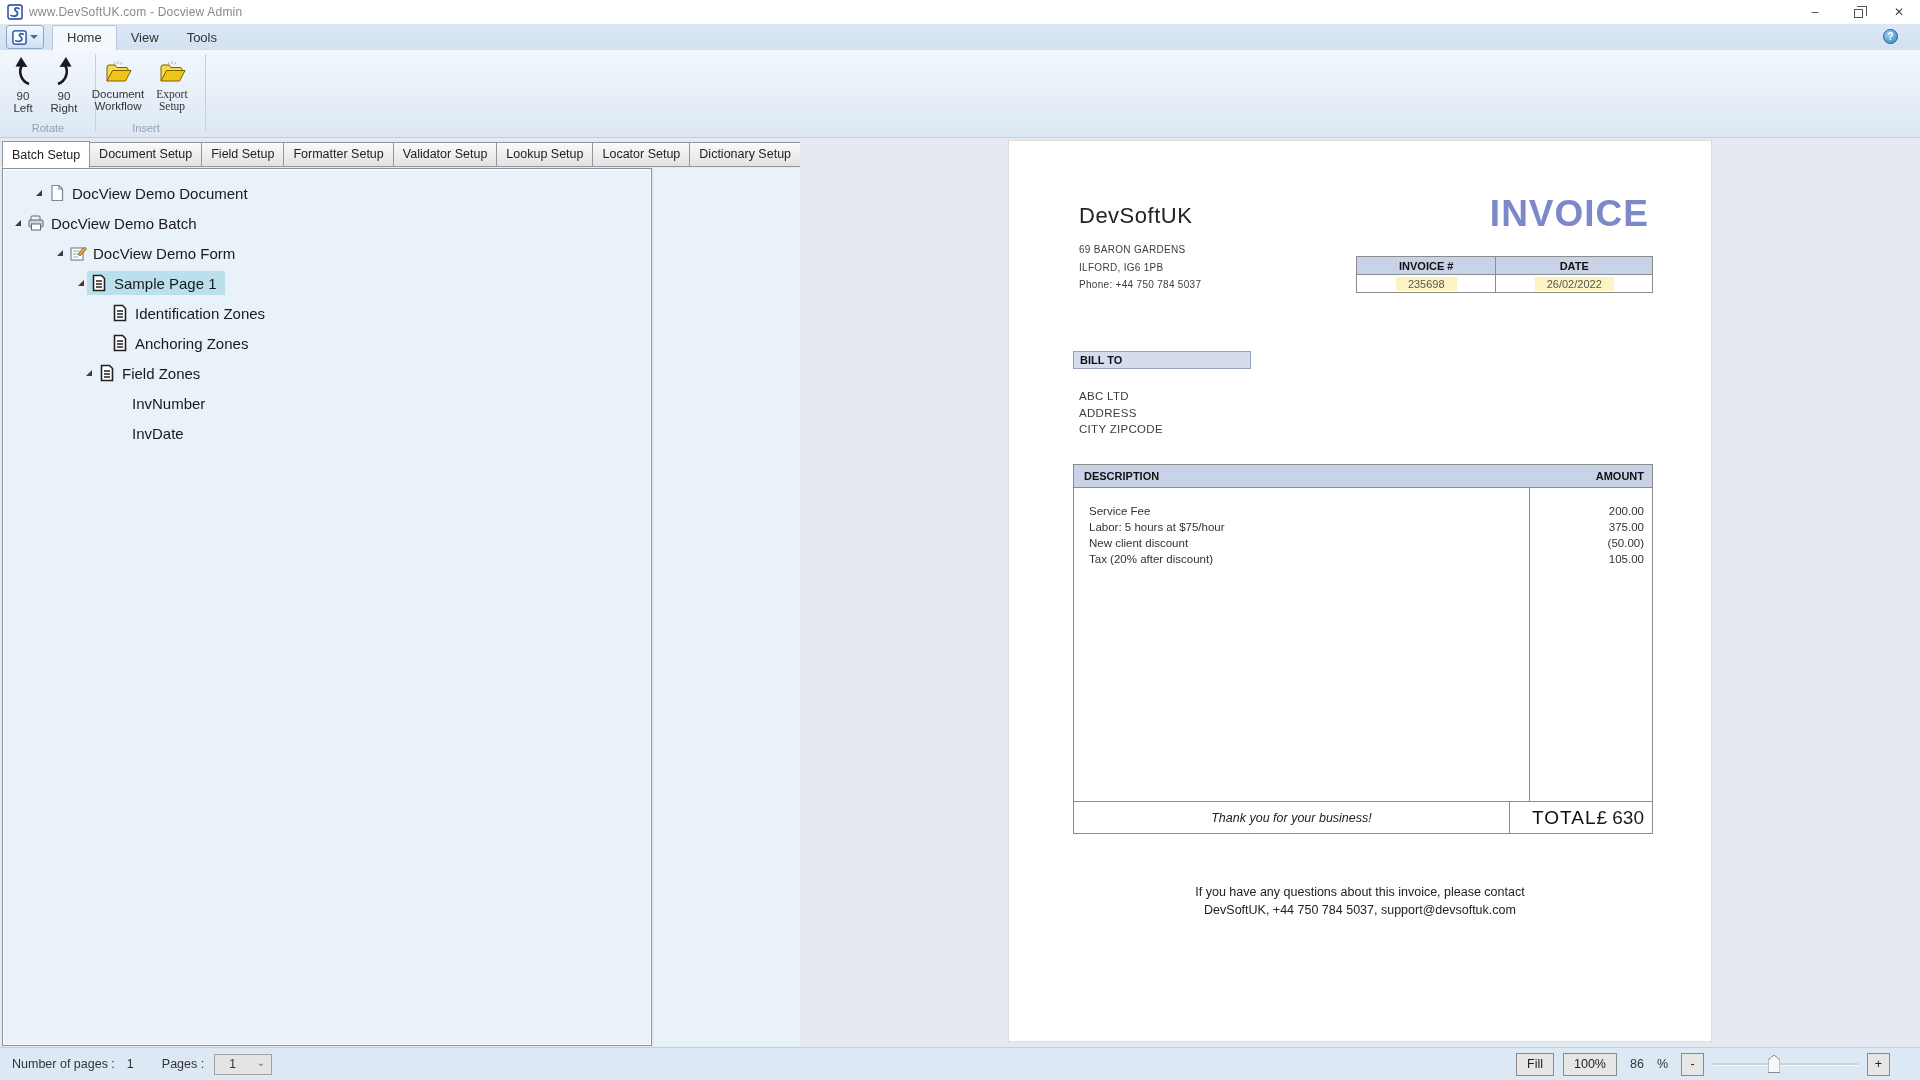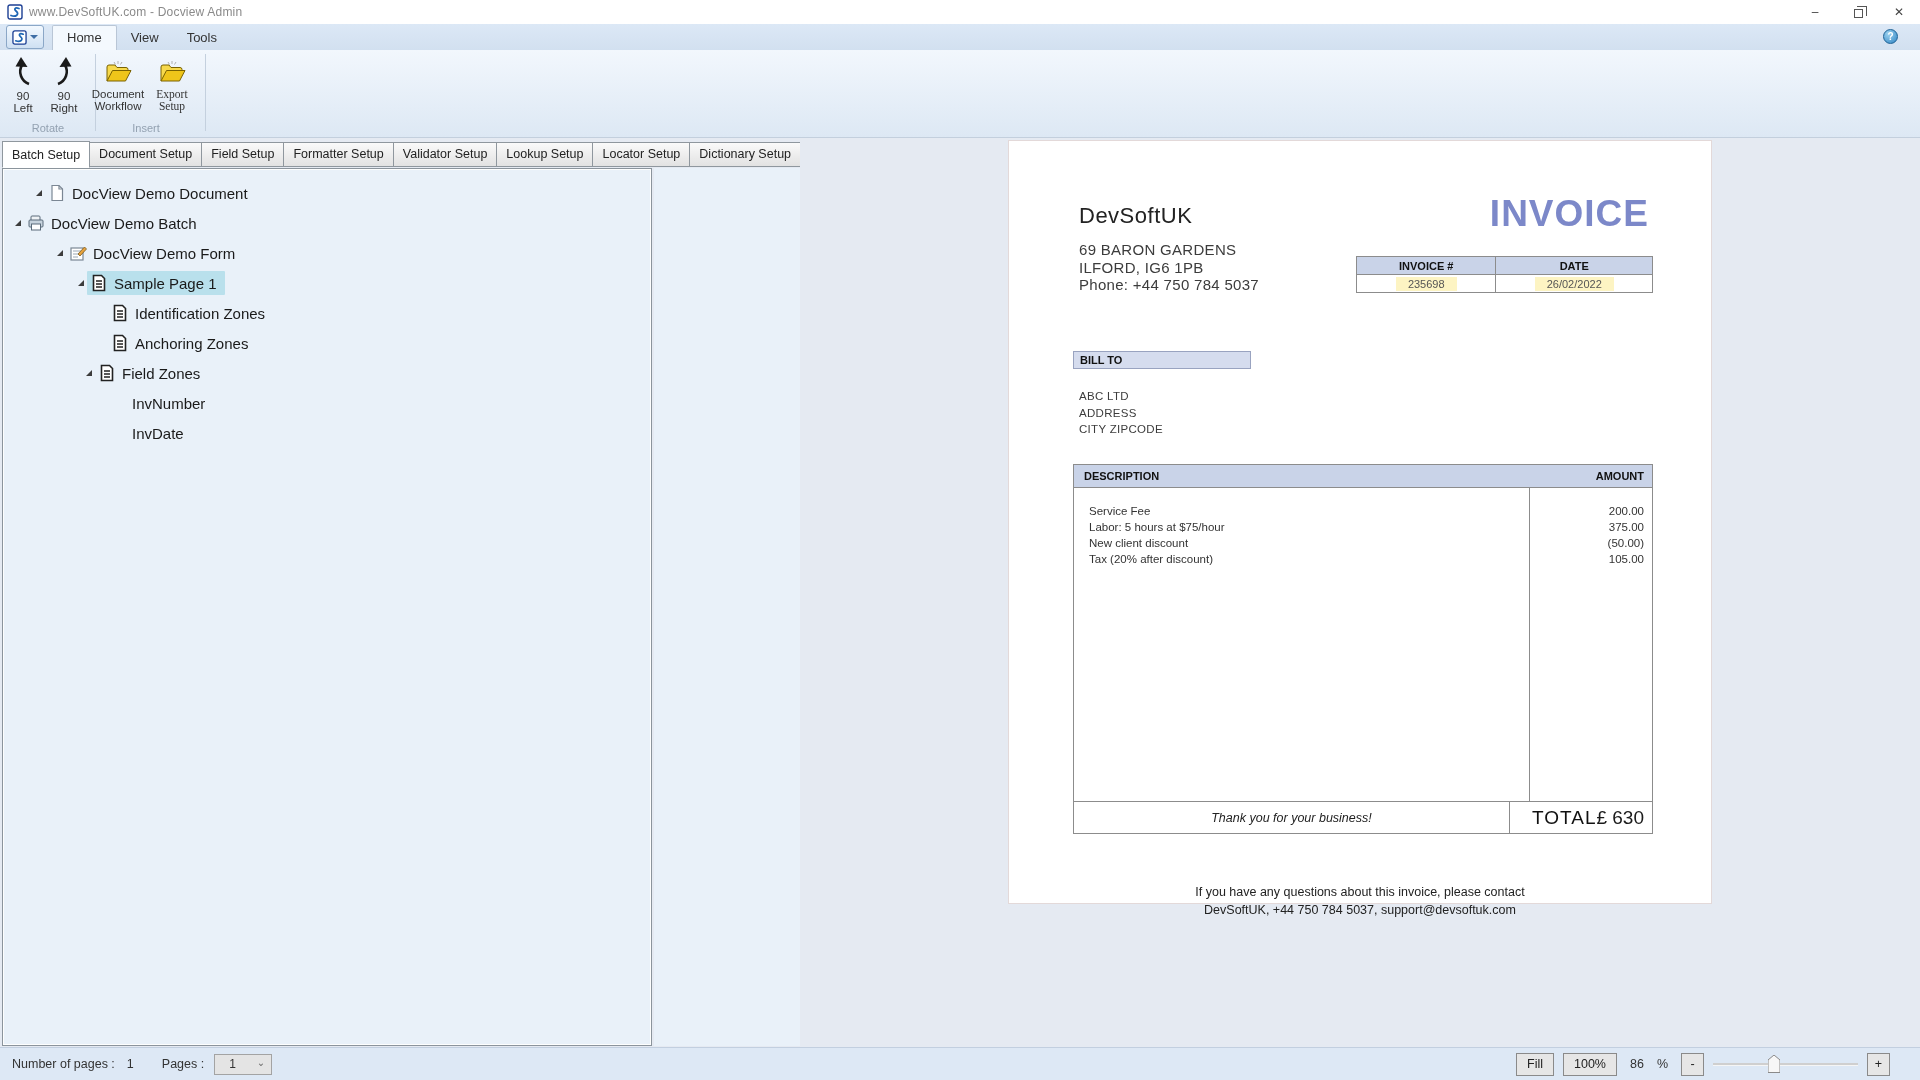--- a/index.html
+++ b/index.html
@@ -42,23 +42,23 @@
   .tree-panel { position:absolute; left:2px; top:168px; width:650px; height:878px; background:#e9f1f9; border:1px solid #8b949c; box-shadow:inset 0 0 0 1px #fdfefe; overflow:hidden; padding-top:9px; }
   .tree-outer { position:absolute; left:654px; top:168px; width:146px; height:878px; background:#e9f1f9; }
   .trow { height:30px; display:flex; align-items:center; font-size:15px; color:#1a1a1a; }
   .expander { width:13px; display:flex; align-items:center; justify-content:center; flex:0 0 13px; }
   .trow .ico { width:18px; height:18px; margin-right:6px; flex:0 0 18px; }
   .trow .sel-wrap { display:flex; align-items:center; padding:3px 8px 3px 3px; border-radius:1px; }
   .trow .sel-wrap.selected { background:#b9e0ec; }
 
   
   .viewer { position:absolute; left:800px; top:139px; width:1120px; height:908px; background:#e5eaf2; }
-  .page { position:absolute; left:208px; top:1px; width:704px; height:764px; background:#ffffff; border:1px solid #e3d9d9; }
+  .page { position:absolute; left:208px; top:1px; width:704px; height:902px; background:#ffffff; border:1px solid #e3d9d9; }
   .inv-brand { position:absolute; left:70px; top:62px; font-size:22px; color:#222; letter-spacing:.5px; }
-  .inv-addr { position:absolute; left:70px; top:100px; font-size:15px; color:#3c3c3c; line-height:17.5px; letter-spacing:.3px; }
+  .inv-addr { position:absolute; left:70px; top:100px; font-size:10px; color:#3c3c3c; line-height:17.5px; letter-spacing:.3px; }
   .inv-title { position:absolute; right:62px; top:52px; font-size:37px; font-weight:bold; color:#7c88c9; letter-spacing:1px; }
   .meta-table { position:absolute; left:347px; top:115px; width:297px; border:1px solid #8c8c8c; border-collapse:collapse; }
   .meta-table td { border:1px solid #8c8c8c; font-size:11px; text-align:center; height:18px; }
   .meta-table .hdr td { background:#c9d3e8; font-weight:bold; color:#111; }
   .hl { display:inline-block; background:#fdf4c3; padding:1px 12px; color:#555; }
   .billto-bar { position:absolute; left:64px; top:210px; width:178px; height:18px; background:#d5dcee; border:1px solid #99a3c0; font-size:11px; font-weight:bold; color:#111; padding:2px 0 0 6px; }
   .billto-lines { position:absolute; left:70px; top:247px; font-size:11.5px; color:#3c3c3c; line-height:16.5px; letter-spacing:.3px; }
   .items-table { position:absolute; left:64px; top:323px; width:580px; border:1px solid #8c8c8c; }
   .items-hdr { display:flex; background:#c9d3e8; border-bottom:1px solid #8c8c8c; height:23px; align-items:center; font-size:11px; font-weight:bold; color:#111; }
   .items-hdr .dh { flex:1; padding-left:10px; }

